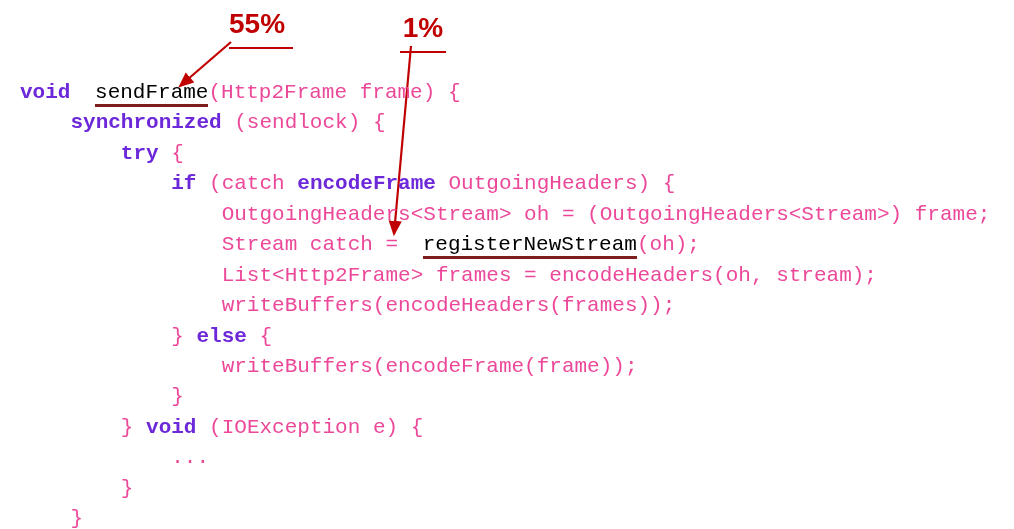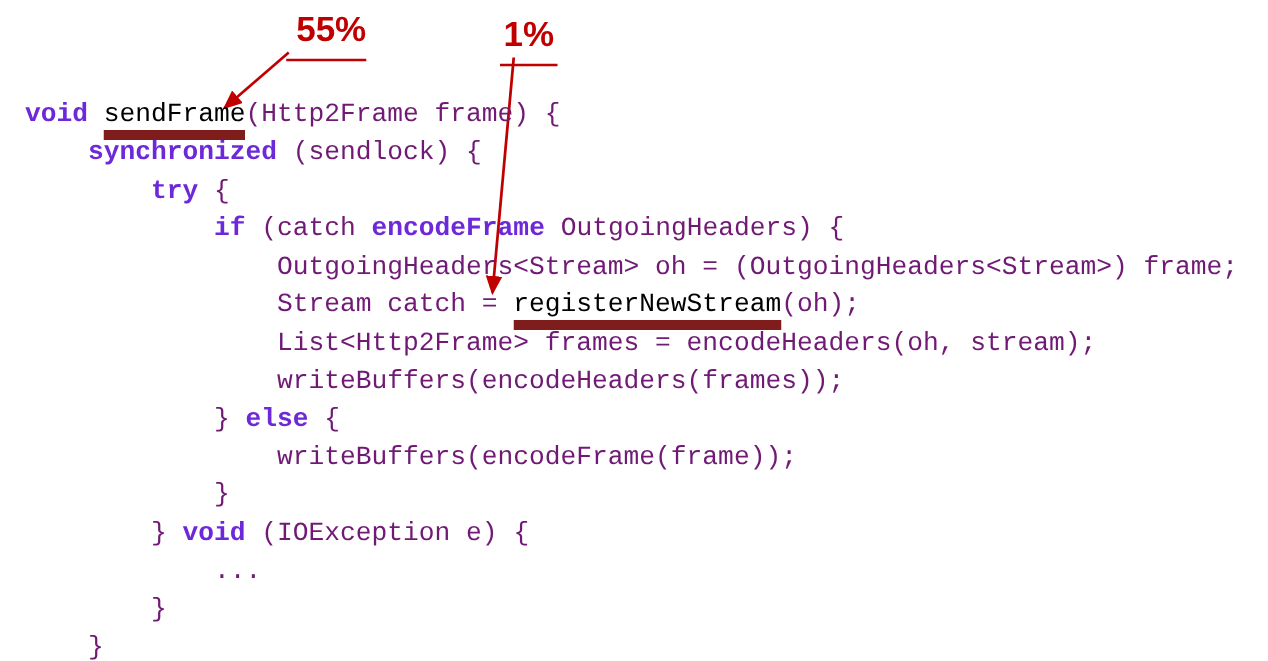--- a/index.html
+++ b/index.html
@@ -10,40 +10,41 @@
       font-family: "Menlo", "Consolas", "Courier New", monospace;
       font-size: 21px;
       line-height: 1.45;
       position: relative;
       overflow: hidden;
       padding-top: 78px;
       padding-left: 20px;
     }
     .code { white-space: pre; position: relative; }
     .kw { color: #6d28d9; font-weight: bold; }
-    .plain { color: #701a75; }
+    .plain { color: #ec4899; }
 
     .annot {
       position: absolute;
       color: #c00000;
       font-family: "Arial", sans-serif;
       font-weight: bold;
       font-size: 28px;
     }
     .annot .rule {
       display: block;
       border-bottom: 2px solid #c00000;
       margin-top: 2px;
     }
-    #annot-55 { top: 4px; left: 229px; width: 64px; text-align: right; }
+    #annot-55 { top: 4px; left: 229px; width: 64px; text-align: left; }
     #annot-1 { top: 8px; left: 400px; width: 46px; text-align: center; }
 
     .underline-red {
-      border-bottom: 8px solid #7f1d1d;
+      border-bottom: 3px solid #7f1d1d;
       padding-bottom: 0px;
+      margin-left: 12px;
     }
     svg.arrows {
       position: absolute;
       top: 0; left: 0;
       width: 1014px;
       height: 529px;
       pointer-events: none;
     }
   </style>
 </head>

